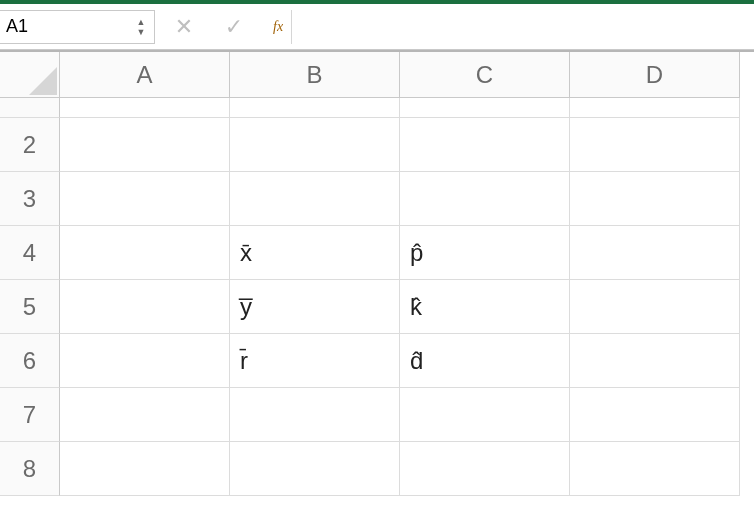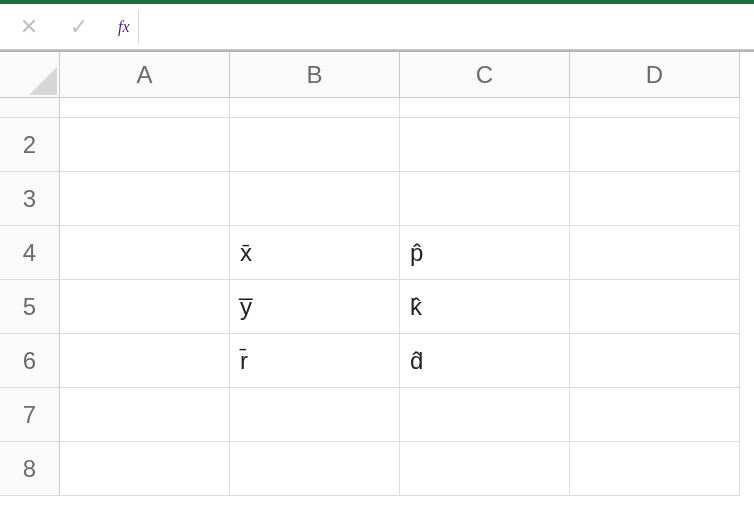--- a/index.html
+++ b/index.html
@@ -68,22 +68,22 @@
   }
   .fb-btn {
     color: #bfbfbf;
     font-size: 22px;
     width: 22px;
     text-align: center;
   }
   .fx {
     font-style: italic;
     font-family: Georgia, 'Times New Roman', serif;
-    font-size: 16px;
-    color: #4c1d95;
+    font-size: 14px;
+    color: #a16207;
   }
   .formula-input {
     flex: 1;
     height: 34px;
     border: none;
     outline: none;
     font-size: 18px;
     margin-left: 8px;
     padding: 4px;
     border-left: 1px solid #d6d6d6;
@@ -147,20 +147,27 @@
     display: flex;
     align-items: center;
     font-size: 24px;
     color: #222;
   }
 </style>
 </head>
 <body>
 
 <div class="topbar">
+  <div class="namebox-wrap">
+    <input class="namebox" value="A1" style="">
+    <div class="spinners">
+      <span>▲</span>
+      <span>▼</span>
+    </div>
+  </div>
 
   <div class="fb-buttons">
     <span class="fb-btn">✕</span>
     <span class="fb-btn">✓</span>
     <span class="fx">fx</span>
   </div>
 
   <input class="formula-input" value="" style="">
 </div>
 

